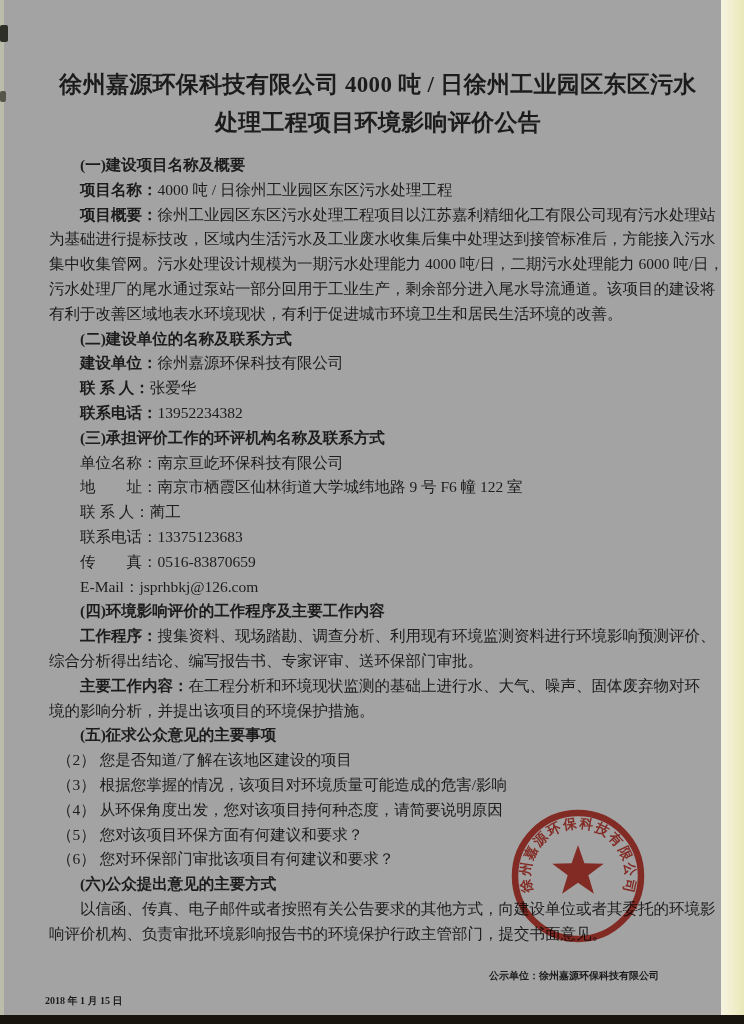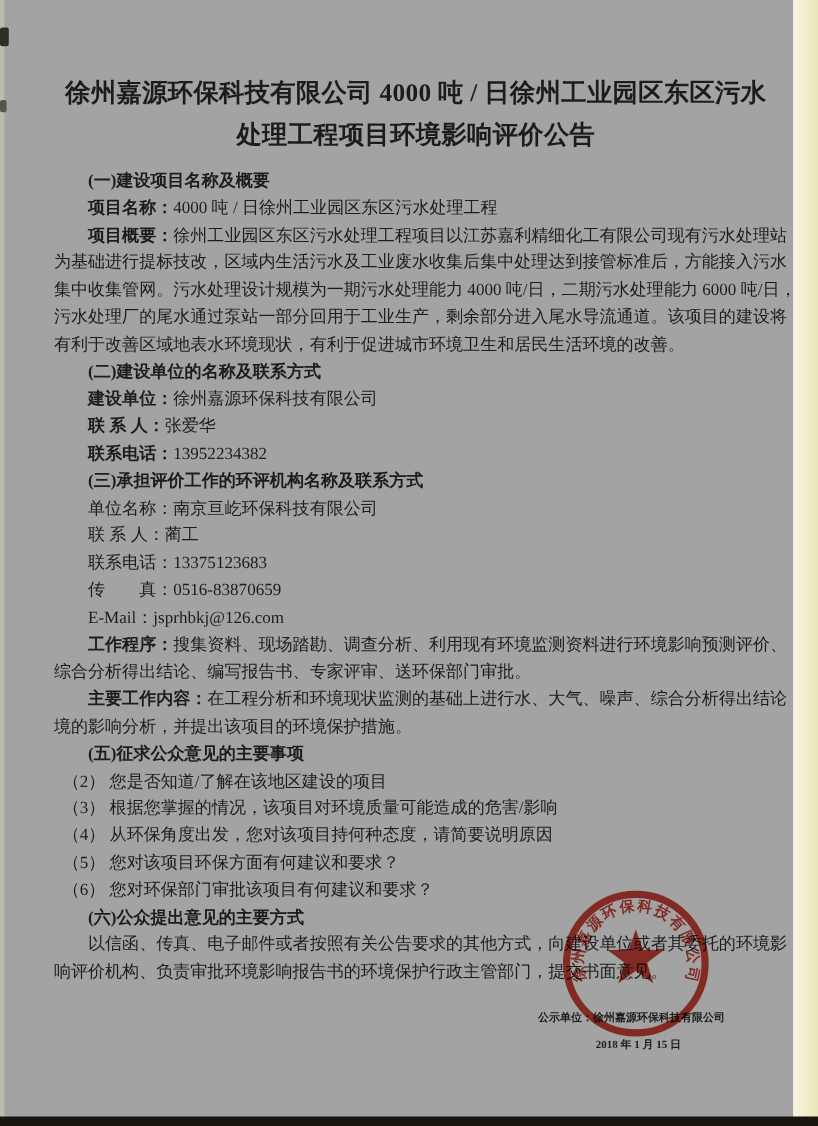--- a/index.html
+++ b/index.html
@@ -18,21 +18,21 @@
   
   .content{position:absolute;left:45px;top:66px;width:666px;}
   .title{font-size:23px;font-weight:bold;line-height:38px;text-align:center;letter-spacing:.3px;}
   .bodytext{margin-top:13px;font-size:15.5px;line-height:20.8px;}
   .ln{margin:4px;white-space:nowrap;}
   .ind{text-indent:31px;}
   .num{text-indent:8px;}
   b{font-weight:bold;}
   .footer{margin-top:18px;font-weight:bold;font-size:10px;}
   .pub{text-align:right;padding-right:52px;line-height:25px;margin:0;white-space:nowrap;}
-  .date{text-align:right;padding-right:92px;line-height:25px;margin:0;white-space:nowrap;}
+  .date{padding-right:92px;line-height:25px;margin:0;white-space:nowrap;}
   
   .seal{position:absolute;left:508px;top:806px;width:140px;height:140px;
     opacity:.88;mix-blend-mode:multiply;z-index:3;}
 </style>
 </head>
 <body>
 
 <div class="page">
 
   <div class="content">
@@ -48,27 +48,29 @@
       <p class="ln"><b></b><span>为基础进行提标技改，区域内生活污水及工业废水收集后集中处理达到接管标准后，方能接入污水</span></p>
       <p class="ln"><b></b><span>集中收集管网。污水处理设计规模为一期污水处理能力 4000 吨/日，二期污水处理能力 6000 吨/日，</span></p>
       <p class="ln"><b></b><span>污水处理厂的尾水通过泵站一部分回用于工业生产，剩余部分进入尾水导流通道。该项目的建设将</span></p>
       <p class="ln"><b></b><span>有利于改善区域地表水环境现状，有利于促进城市环境卫生和居民生活环境的改善。</span></p>
       <p class="ln ind"><b>(二)建设单位的名称及联系方式</b><span></span></p>
       <p class="ln ind"><b>建设单位：</b><span>徐州嘉源环保科技有限公司</span></p>
       <p class="ln ind"><b>联 系 人：</b><span>张爱华</span></p>
       <p class="ln ind"><b>联系电话：</b><span>13952234382</span></p>
       <p class="ln ind"><b>(三)承担评价工作的环评机构名称及联系方式</b><span></span></p>
       <p class="ln ind"><b></b><span>单位名称：南京亘屹环保科技有限公司</span></p>
+      <p class="ln ind"><b></b><span>地　　址：南京市栖霞区仙林街道大学城纬地路 9 号 F6 幢 122 室</span></p>
       <p class="ln ind"><b></b><span>联 系 人：蔺工</span></p>
       <p class="ln ind"><b></b><span>联系电话：13375123683</span></p>
       <p class="ln ind"><b></b><span>传　　真：0516-83870659</span></p>
       <p class="ln ind"><b></b><span>E-Mail：jsprhbkj@126.com</span></p>
+      <p class="ln ind"><b>(四)环境影响评价的工作程序及主要工作内容</b><span></span></p>
       <p class="ln ind"><b>工作程序：</b><span>搜集资料、现场踏勘、调查分析、利用现有环境监测资料进行环境影响预测评价、</span></p>
       <p class="ln"><b></b><span>综合分析得出结论、编写报告书、专家评审、送环保部门审批。</span></p>
-      <p class="ln ind"><b>主要工作内容：</b><span>在工程分析和环境现状监测的基础上进行水、大气、噪声、综合分析得出结论</span></p>
+      <p class="ln ind"><b>主要工作内容：</b><span>在工程分析和环境现状监测的基础上进行水、大气、噪声、固体废弃物对环</span></p>
       <p class="ln"><b></b><span>境的影响分析，并提出该项目的环境保护措施。</span></p>
       <p class="ln ind"><b>(五)征求公众意见的主要事项</b><span></span></p>
       <p class="ln num"><b></b><span>（2） 您是否知道/了解在该地区建设的项目</span></p>
       <p class="ln num"><b></b><span>（3） 根据您掌握的情况，该项目对环境质量可能造成的危害/影响</span></p>
       <p class="ln num"><b></b><span>（4） 从环保角度出发，您对该项目持何种态度，请简要说明原因</span></p>
       <p class="ln num"><b></b><span>（5） 您对该项目环保方面有何建议和要求？</span></p>
       <p class="ln num"><b></b><span>（6） 您对环保部门审批该项目有何建议和要求？</span></p>
       <p class="ln ind"><b>(六)公众提出意见的主要方式</b><span></span></p>
       <p class="ln ind"><b></b><span>以信函、传真、电子邮件或者按照有关公告要求的其他方式，向建设单位或者其委托的环境影</span></p>
       <p class="ln"><b></b><span>响评价机构、负责审批环境影响报告书的环境保护行政主管部门，提交书面意见。</span></p>

